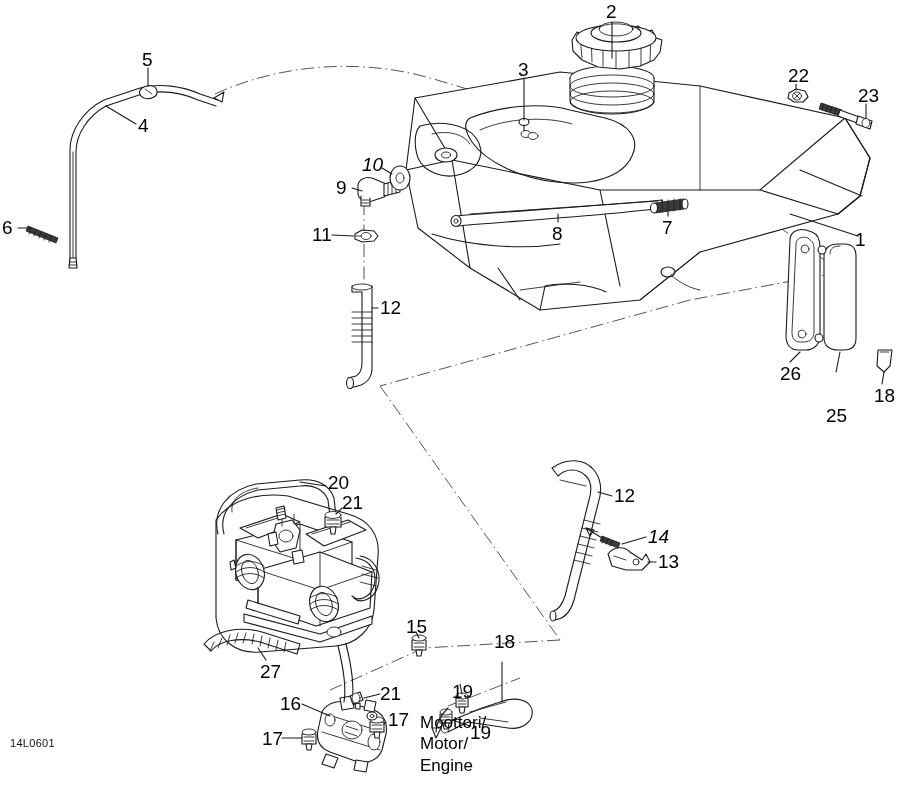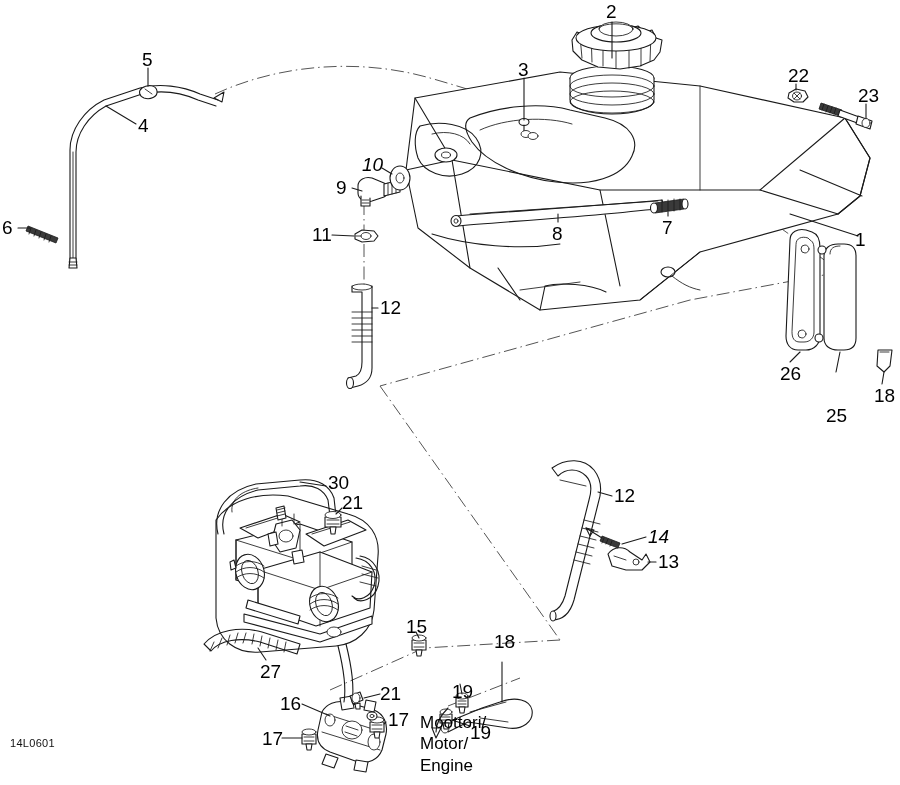--- a/index.html
+++ b/index.html
@@ -507,21 +507,21 @@
 <div class="lbl" style="left:614px;top:486px;">12</div>
 <div class="lbl" style="left:658px;top:552px;">13</div>
 <div class="lbl" style="left:648px;top:527px;font-style:italic;">14</div>
 <div class="lbl" style="left:406px;top:617px;">15</div>
 <div class="lbl" style="left:280px;top:694px;">16</div>
 <div class="lbl" style="left:388px;top:710px;">17</div>
 <div class="lbl" style="left:262px;top:729px;">17</div>
 <div class="lbl" style="left:494px;top:632px;">18</div>
 <div class="lbl" style="left:452px;top:682px;">19</div>
 <div class="lbl" style="left:470px;top:723px;">19</div>
-<div class="lbl" style="left:328px;top:473px;">30</div>
+<div class="lbl" style="left:328px;top:473px;">20</div>
 <div class="lbl" style="left:342px;top:493px;">21</div>
 <div class="lbl" style="left:380px;top:684px;">21</div>
 <div class="lbl" style="left:788px;top:66px;">22</div>
 <div class="lbl" style="left:858px;top:86px;">23</div>
 <div class="lbl" style="left:874px;top:386px;">18</div>
 <div class="lbl" style="left:826px;top:374px;margin-top:32px;">25</div>
 <div class="lbl" style="left:780px;top:364px;">26</div>
 <div class="lbl" style="left:260px;top:662px;">27</div>
 
 <div id="enginenote">

